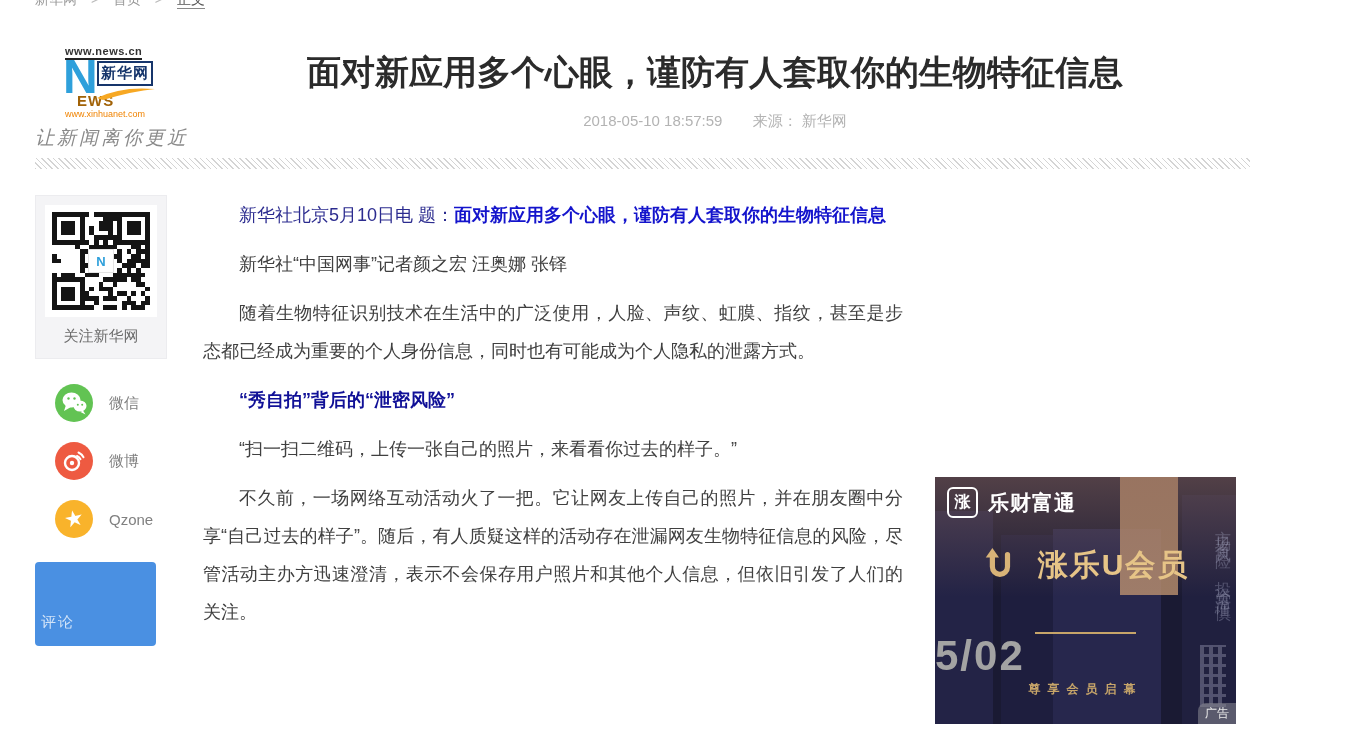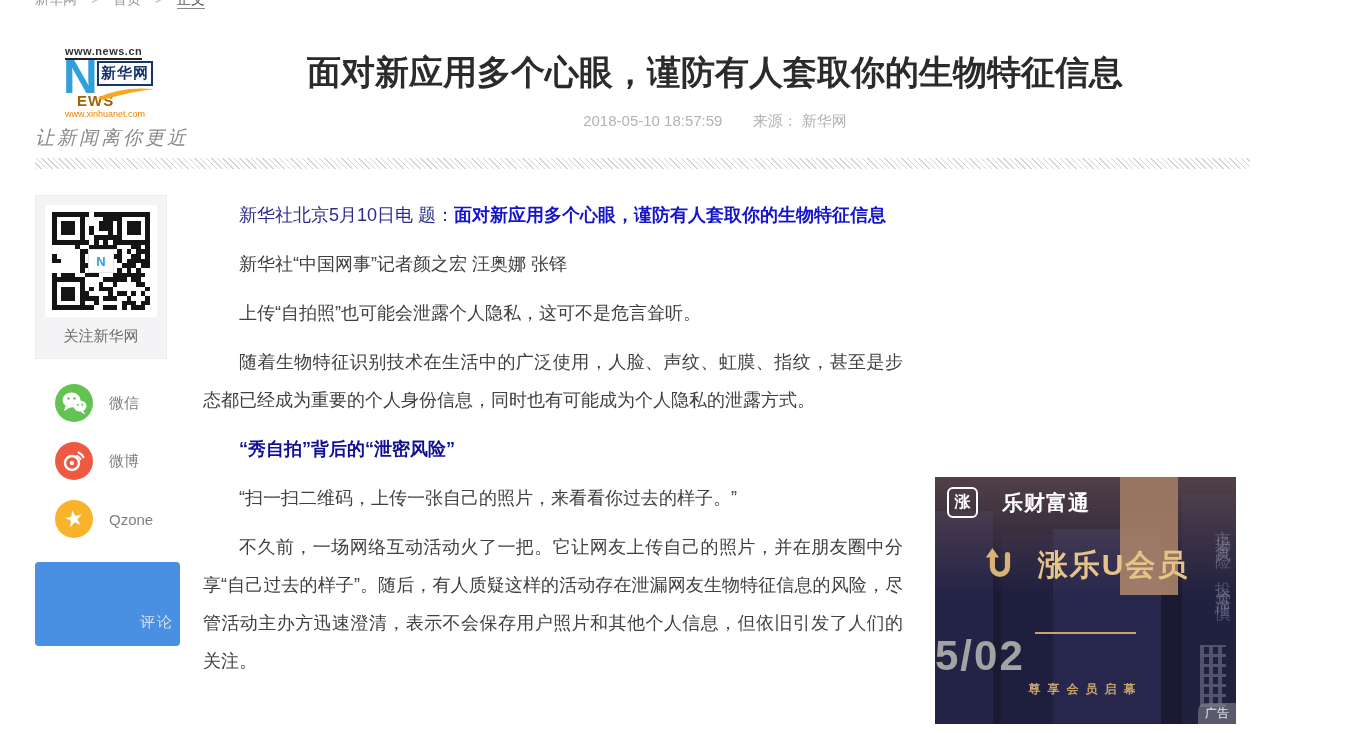--- a/index.html
+++ b/index.html
@@ -53,23 +53,23 @@
   .share{position:absolute;left:0;width:132px;}
   .share-row{position:absolute;left:20px;display:flex;align-items:center;height:38px;}
   .share-circle{width:38px;height:38px;border-radius:50%;display:flex;align-items:center;
                 justify-content:center;flex:0 0 38px;}
   .share-label{margin-left:16px;font-size:15px;color:#808080;}
   .c-wechat{background:#62C353;}
   .c-weibo{background:#EE5A41;}
   .c-qzone{background:#F9B32B;}
   .qzone-star{color:#fff;font-size:22px;line-height:1;transform:rotate(-12deg);}
 
-  .comment-btn{position:absolute;left:0;top:367px;width:145px;height:84px;background:#4A90E2;
+  .comment-btn{position:absolute;left:0;top:367px;width:121px;height:84px;background:#4A90E2;
                border:none;border-radius:4px;cursor:pointer;display:flex;align-items:flex-end;
-               justify-content:flex-end;padding-bottom:14px;box-sizing:border-box;
+               justify-content:flex-start;padding-bottom:14px;box-sizing:border-box;
                color:rgba(255,255,255,.75);font-size:15px;letter-spacing:2px;}
 
   
   .article{position:absolute;left:203px;top:196px;width:700px;}
   .article p{margin:0 0 11px;font-size:18px;line-height:38px;text-align:justify;
              text-indent:2em;color:#404040;}
   .article .lead{color:#2B2B8F;}
   .article .lead b{color:#1414CC;font-weight:bold;}
   .article h3{margin:0 0 11px;font-size:18px;line-height:38px;text-indent:2em;
               color:#101097;font-weight:bold;}
@@ -86,21 +86,21 @@
   .b5{right:0;top:18px;width:54px;height:229px;background:#20203f;}
   .ad-grad{position:absolute;left:0;top:0;right:0;height:120px;
            background:linear-gradient(180deg,rgba(150,110,95,.45),rgba(26,26,51,0));}
   .windows{position:absolute;right:10px;top:168px;width:26px;height:62px;opacity:.35;
            background:repeating-linear-gradient(0deg,rgba(210,210,230,.8) 0 3px,transparent 3px 10px),
                       repeating-linear-gradient(90deg,rgba(210,210,230,.8) 0 4px,transparent 4px 9px);
            background-blend-mode:multiply;}
   .ad-brand{position:absolute;left:12px;top:10px;display:flex;align-items:center;}
   .ad-brand-box{width:27px;height:27px;border:2px solid #fff;border-radius:6px;color:#fff;
                 display:flex;align-items:center;justify-content:center;font-size:16px;font-weight:bold;}
-  .ad-brand-name{margin-left:24px;color:#fff;font-size:21px;font-weight:bold;letter-spacing:1px;}
+  .ad-brand-name{margin-left:10px;color:#fff;font-size:21px;font-weight:bold;letter-spacing:1px;}
   .ad-headline{position:absolute;left:0;top:68px;width:100%;display:flex;align-items:center;
                justify-content:center;gap:12px;}
   .ad-headline-text{font-size:30px;font-weight:bold;color:#E6C487;letter-spacing:2px;margin-left:10px;}
   .ad-banner{position:absolute;left:48px;top:120px;width:205px;height:26px;border-radius:2px;
              background:linear-gradient(90deg,#8a6f3e,#d9b877 28%,#ecd8a8 50%,#d9b877 75%,#8a6f3e);
              display:flex;align-items:center;}
   .bubble{width:22px;height:15px;background:#141430;border-radius:8px;margin-left:14px;
           display:flex;align-items:center;justify-content:center;color:#D8B377;
           font-size:7px;letter-spacing:1px;line-height:1;}
   .banner-sep{width:1px;height:14px;background:rgba(27,27,56,.45);margin:0 10px;}
@@ -640,21 +640,20 @@
   </div>
 
   <button class="comment-btn">
     <span>评论</span>
   </button>
 </div>
 
 <div class="article">
   <p class="lead"><span>新华社北京5月10日电 题：</span><b>面对新应用多个心眼，谨防有人套取你的生物特征信息</b></p>
   <p>新华社“中国网事”记者颜之宏 汪奥娜 张铎</p>
-  <p>上传“自拍照”也可能会泄露个人隐私，这可不是危言耸听。</p>
   <p>随着生物特征识别技术在生活中的广泛使用，人脸、声纹、虹膜、指纹，甚至是步态都已经成为重要的个人身份信息，同时也有可能成为个人隐私的泄露方式。</p>
   <h3>“秀自拍”背后的“泄密风险”</h3>
   <p>“扫一扫二维码，上传一张自己的照片，来看看你过去的样子。”</p>
   <p>不久前，一场网络互动活动火了一把。它让网友上传自己的照片，并在朋友圈中分享“自己过去的样子”。随后，有人质疑这样的活动存在泄漏网友生物特征信息的风险，尽管活动主办方迅速澄清，表示不会保存用户照片和其他个人信息，但依旧引发了人们的关注。</p>
 </div>
 
 <div class="ad">
   <div class="bldg b1"></div>
   <div class="bldg b2"></div>
   <div class="bldg b3"></div>

